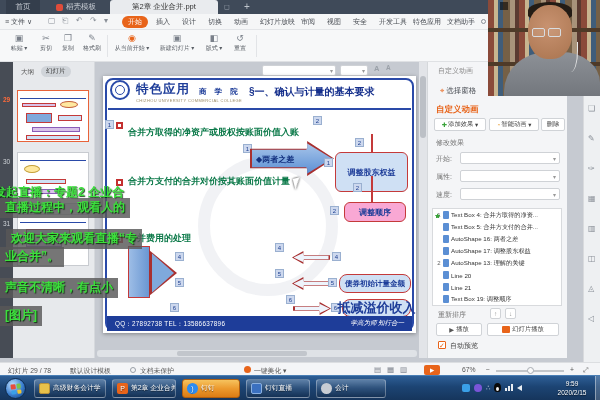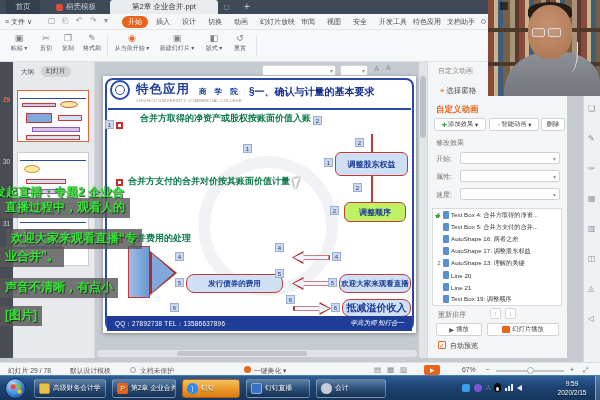--- a/index.html
+++ b/index.html
@@ -50,21 +50,21 @@
   .stitle{left:146px;top:9px;font-size:10px;font-weight:bold;color:#152f8c;}
   .watermark{left:95px;top:80px;width:140px;height:140px;border:12px solid rgba(165,175,190,.16);border-radius:50%;}
   .nb{position:absolute;width:9px;height:9px;background:#cdd8ee;border:1px solid #9ab0d0;color:#1d3f8f;
     font-size:6px;line-height:8px;text-align:center;}
   .bsq{position:absolute;width:7px;height:7px;border:2px solid #c43030;background:#fff;}
   .btext{position:absolute;font-size:9px;font-weight:bold;color:#0d7a4a;white-space:nowrap;}
   .ellipse{left:222px;top:36px;width:80px;height:22px;background:#ffe9a0;border:1.5px solid #c4603a;border-radius:50%;
     display:flex;align-items:center;justify-content:center;font-size:8px;font-weight:bold;color:#1e3d99;}
   .sbox{position:absolute;background:#cfe0f4;border:1.5px solid #c43a3a;border-radius:6px;color:#1e3d99;font-weight:bold;
     display:flex;align-items:center;justify-content:center;font-size:8px;white-space:nowrap;}
-  .sbox.white{background:#bef264;}
+  .sbox.white{background:#f9a8d4;}
   .rline{position:absolute;width:2px;background:#c43a3a;}
   .bigarrow{left:147px;top:65px;width:84px;height:35px;background:#a83030;
     clip-path:polygon(0 22%,68% 22%,68% 0,100% 50%,68% 100%,68% 78%,0 78%);}
   .bigarrow i{position:absolute;left:2px;top:2px;right:2px;bottom:2px;background:linear-gradient(180deg,#a9c6ea,#5b8fd4);
     clip-path:polygon(0 22%,68% 22%,68% 0,100% 50%,68% 100%,68% 78%,0 78%);}
   .bigarrow span{position:absolute;left:6px;top:13px;font-size:8px;font-weight:bold;color:#13307f;z-index:2;}
   .stem{left:25px;top:170px;width:22px;height:52px;background:linear-gradient(90deg,#9dbde6,#6a97d2);border:1.5px solid #c43a3a;}
   .head{left:46px;top:174px;width:28px;height:46px;background:#a83030;clip-path:polygon(0 0,100% 50%,0 100%);}
   .head i{position:absolute;left:2.5px;top:3px;right:3px;bottom:3px;background:#7fa9dc;clip-path:polygon(0 0,100% 50%,0 100%);}
   .flarrow{position:absolute;width:38px;height:13px;background:#a83030;
@@ -299,31 +299,35 @@
         <i></i>
       </div>
     <div class="abs school">特色应用</div>
     <div class="abs college">商 学 院</div>
     <div class="abs schoolsub">CHIZHOU UNIVERSITY COMMERCIAL COLLEGE</div>
     <div class="abs stitle">§一、确认与计量的基本要求</div>
     <div class="abs hline"></div>
 
     <span class="nb" style="left:2px;top:44px;">1</span>
     <span class="bsq" style="left:13px;top:46px;"></span>
-    <span class="btext" style="left:25px;top:36px;margin-left:12px;">合并方取得的净资产或股权按账面价值入账</span>
+    <span class="btext" style="left:25px;top:50px;">合并方取得的净资产或股权按账面价值入账</span>
 
     <span class="nb" style="left:210px;top:40px;">2</span>
 
     <div class="rline" style="left:268px;top:58px;height:18px;"></div>
     <span class="nb" style="left:252px;top:62px;">2</span>
 
     <span class="nb" style="left:140px;top:68px;">1</span>
+    <div class="abs bigarrow">
+        <i></i>
+        <span>◆两者之差</span>
+      </div>
     <span class="nb" style="left:221px;top:82px;">1</span>
 
-    <div class="sbox" style="left:232px;top:76px;width:73px;height:24px;">
+    <div class="sbox" style="left:232px;top:76px;width:73px;height:40px;">
         <span>调整股东权益</span>
       </div>
 
     <div class="rline" style="left:268px;top:100px;height:26px;"></div>
     <span class="nb" style="left:250px;top:107px;">2</span>
 
     <span class="bsq" style="left:13px;top:103px;"></span>
     <span class="btext" style="left:25px;top:99px;">合并方支付的合并对价按其账面价值计量</span>
 
     <span class="nb" style="left:227px;top:130px;">2</span>
@@ -340,39 +344,36 @@
       </div>
 
     <span class="nb" style="left:72px;top:176px;">4</span>
     <span class="nb" style="left:172px;top:167px;">4</span>
     <div class="flarrow" style="left:189px;top:175px;">
         <i></i>
       </div>
     <span class="nb" style="left:229px;top:176px;">4</span>
 
     <span class="nb" style="left:72px;top:202px;">5</span>
-    <div class="sbox" style="left:83px;top:198px;width:97px;height:19px;border-radius:8px;font-size:7.5px;">
-        <span>发行债券的费用</span>
-      </div>
     <span class="nb" style="left:172px;top:193px;">5</span>
     <div class="flarrow" style="left:189px;top:201px;">
         <i></i>
       </div>
     <span class="nb" style="left:225px;top:202px;">5</span>
     <div class="sbox" style="left:236px;top:198px;width:72px;height:19px;border-radius:8px;font-size:7.5px;">
-        <span>欢迎大家来观看直播</span>
+        <span>债券初始计量金额</span>
       </div>
 
     <span class="nb" style="left:67px;top:227px;">6</span>
     <span class="nb" style="left:183px;top:219px;">6</span>
     <div class="frarrow" style="left:190px;top:226px;">
         <i></i>
       </div>
     <span class="nb" style="left:228px;top:227px;">6</span>
-    <div class="sbox" style="left:239px;top:223px;width:69px;height:18px;border-radius:8px;font-size:10px;">
+    <div class="sbox" style="left:239px;top:223px;width:69px;height:18px;border-radius:8px;font-size:13px;">
         <span>抵减溢价收入</span>
       </div>
 
     <div class="abs sfooter">
       <span class="l">QQ：27892738    TEL：13586637896</span>
       <span class="r">学高为师  知行合一</span>
     </div>
   </div>
   <div class="abs hscroll">
       <div class="abs hthumb"></div>

